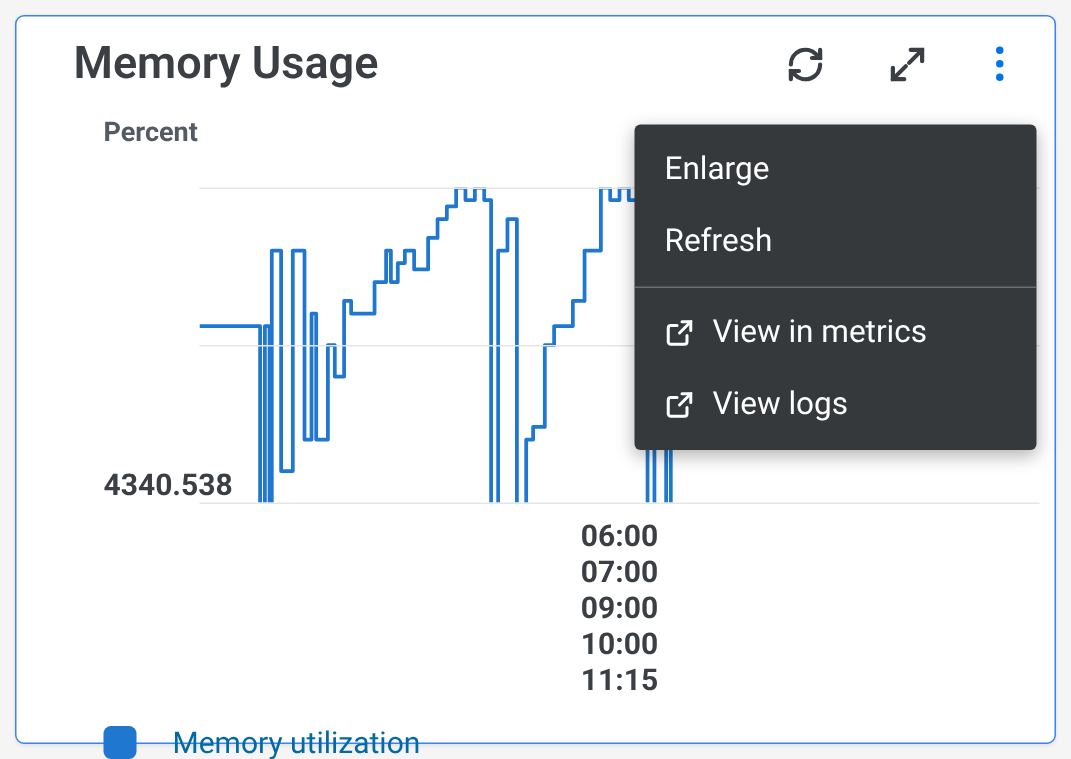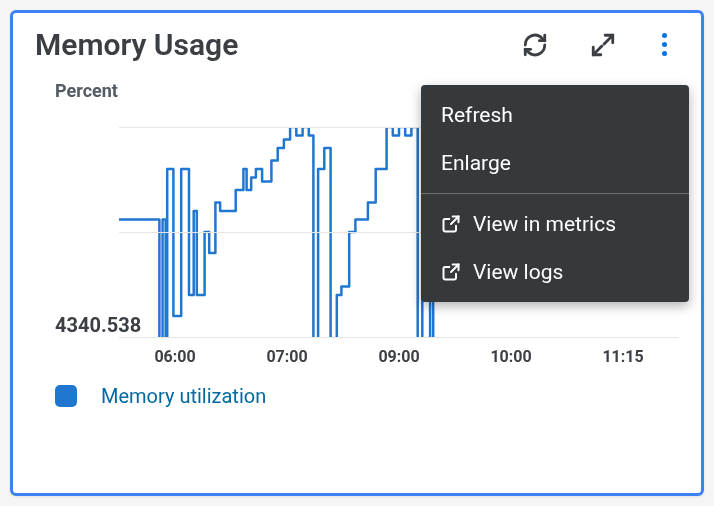--- a/index.html
+++ b/index.html
@@ -5,24 +5,24 @@
   * { box-sizing: border-box; margin: 0; padding: 0; }
   body {
     font-family: -apple-system, BlinkMacSystemFont, "Segoe UI", Roboto, Helvetica, Arial, sans-serif;
     background: #f5f5f5;
     padding: 10px;
   }
   .card {
     width: 694px;
     height: 486px;
     background: #fff;
-    border: 3px solid #3b82f6;
+    border: 1px solid #3b82f6;
     border-radius: 6px;
     box-shadow: 0 1px 3px rgba(0,0,0,0.08);
-    padding: 14px 20px 14px 22px;
+    padding: 14px 20px 14px 38px;
     position: relative;
   }
   .header {
     display: flex;
     align-items: center;
     justify-content: space-between;
     margin-bottom: 18px;
   }
   .title {
     font-size: 30px;
@@ -89,23 +89,24 @@
     height: 210px;
   }
   .plot .grid {
     position: absolute; left:0; right:0;
     border-top: 1px solid #e5e5e5;
   }
   .xaxis {
     display: flex;
     margin-left: 64px;
     width: 560px;
-    font-size: 16px;
+    font-size: 20px;
     color: #3b3f44;
     margin-top: 10px;
+    flex-direction: column;
   }
   .xaxis span {
     flex: 1;
     text-align: center;
   }
   .legend {
     display: flex;
     align-items: center;
     gap: 24px;
     font-size: 20px;
@@ -206,24 +207,24 @@
   </div>
 
   <div class="legend">
     <div class="legend-swatch"></div>
     <span>Memory utilization</span>
   </div>
 
   <div class="dropdown">
     <div class="section">
       <div class="dropdown-item">
+        <span>Enlarge</span>
+      </div>
+      <div class="dropdown-item">
         <span>Refresh</span>
-      </div>
-      <div class="dropdown-item">
-        <span>Enlarge</span>
       </div>
     </div>
     <div class="divider"></div>
     <div class="section">
       <div class="dropdown-item">
         <span class="ext-icon">
           <svg viewBox="0 0 24 24" width="20" height="20" fill="none" stroke="#fff" stroke-width="2.4" stroke-linecap="round">
             <path d="M14 3h7v7"></path>
               <path d="M21 3l-9 9"></path>
               <path d="M18 14v5a2 2 0 0 1-2 2H5a2 2 0 0 1-2-2V8a2 2 0 0 1 2-2h5"></path>

